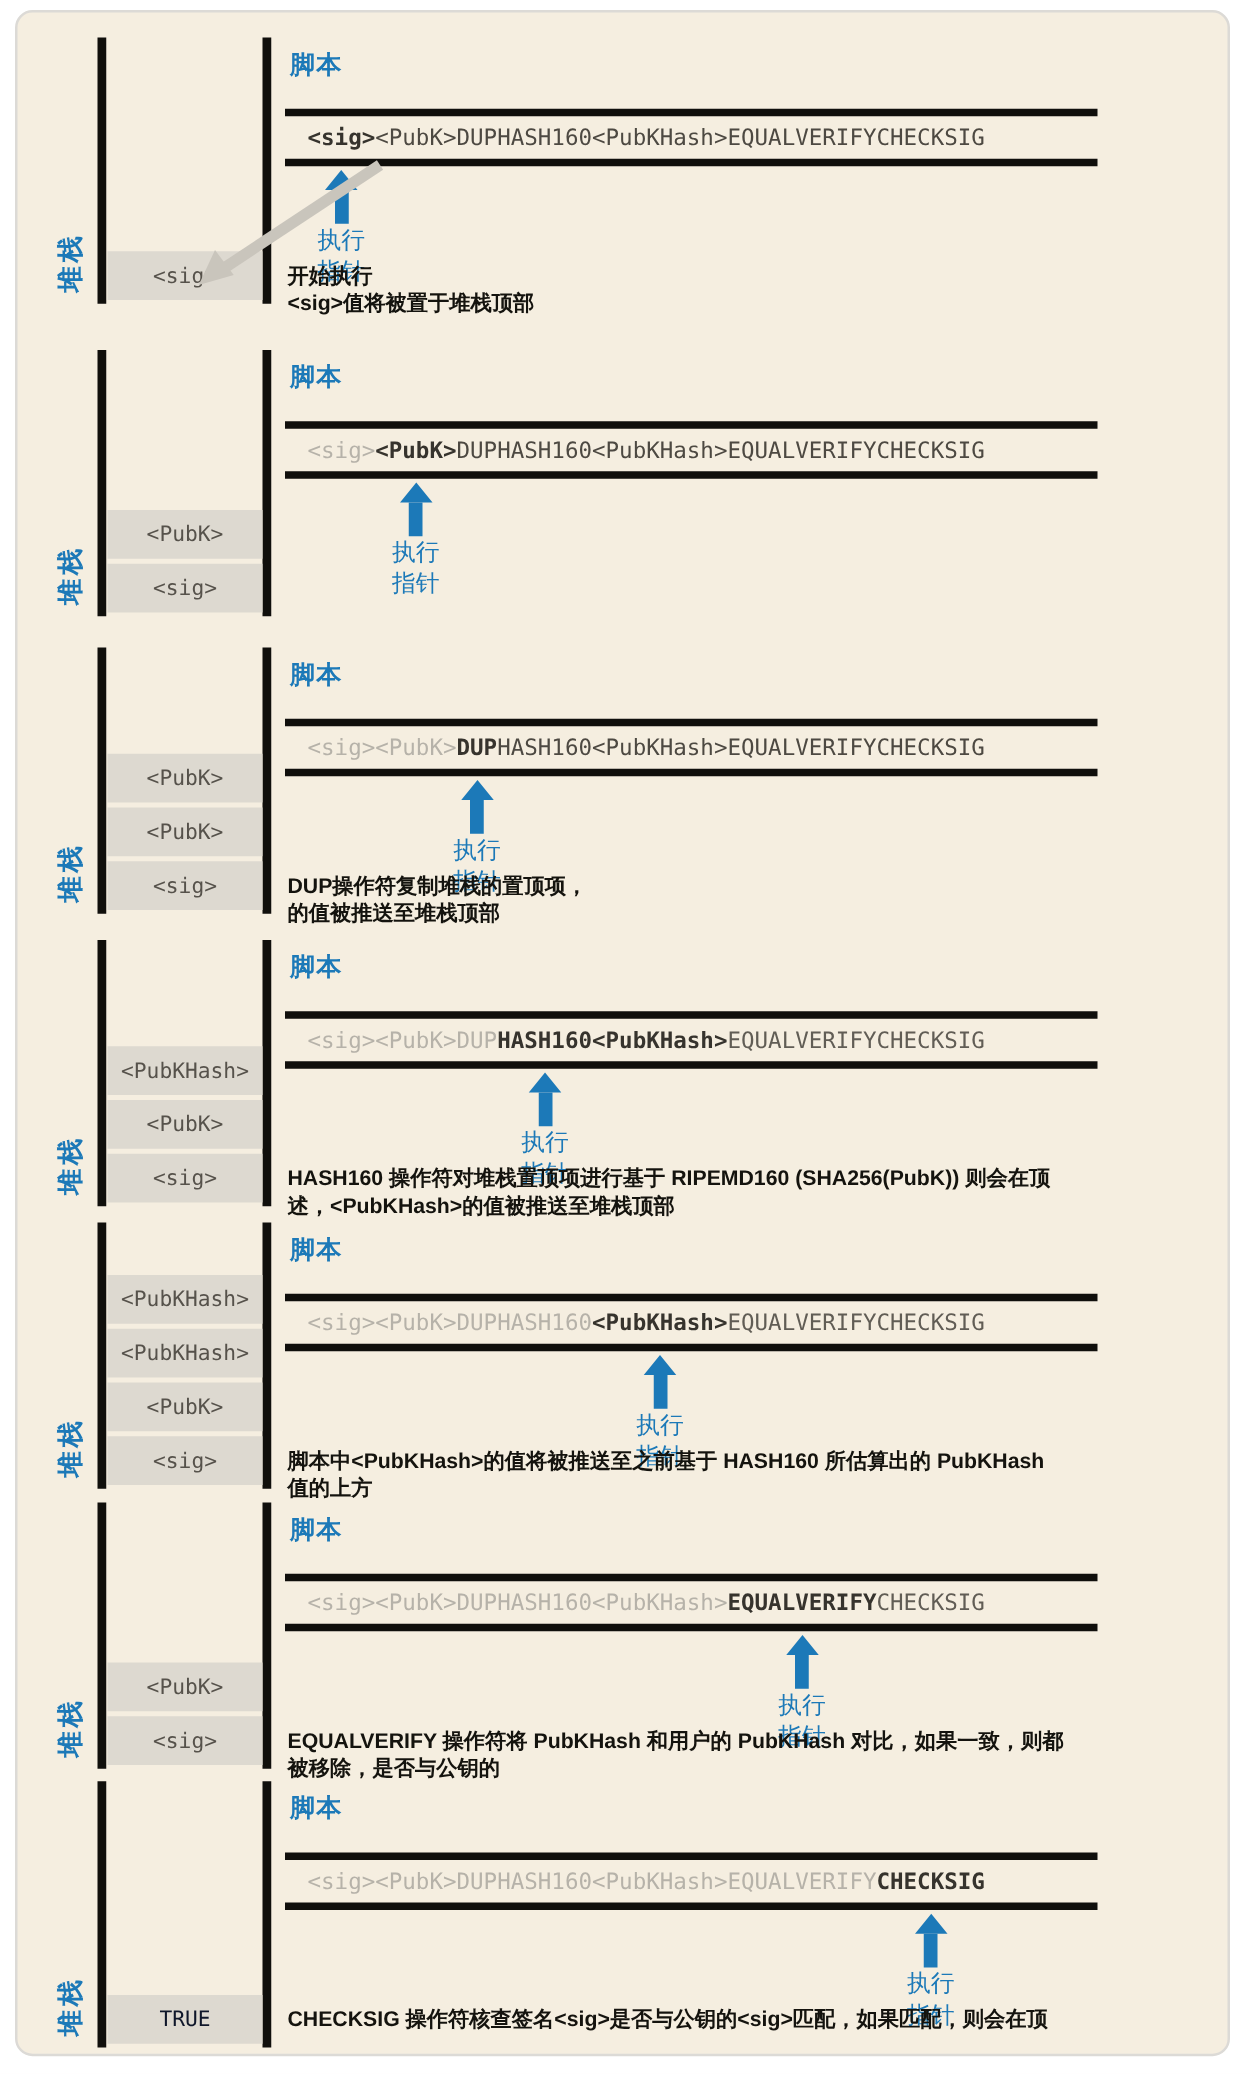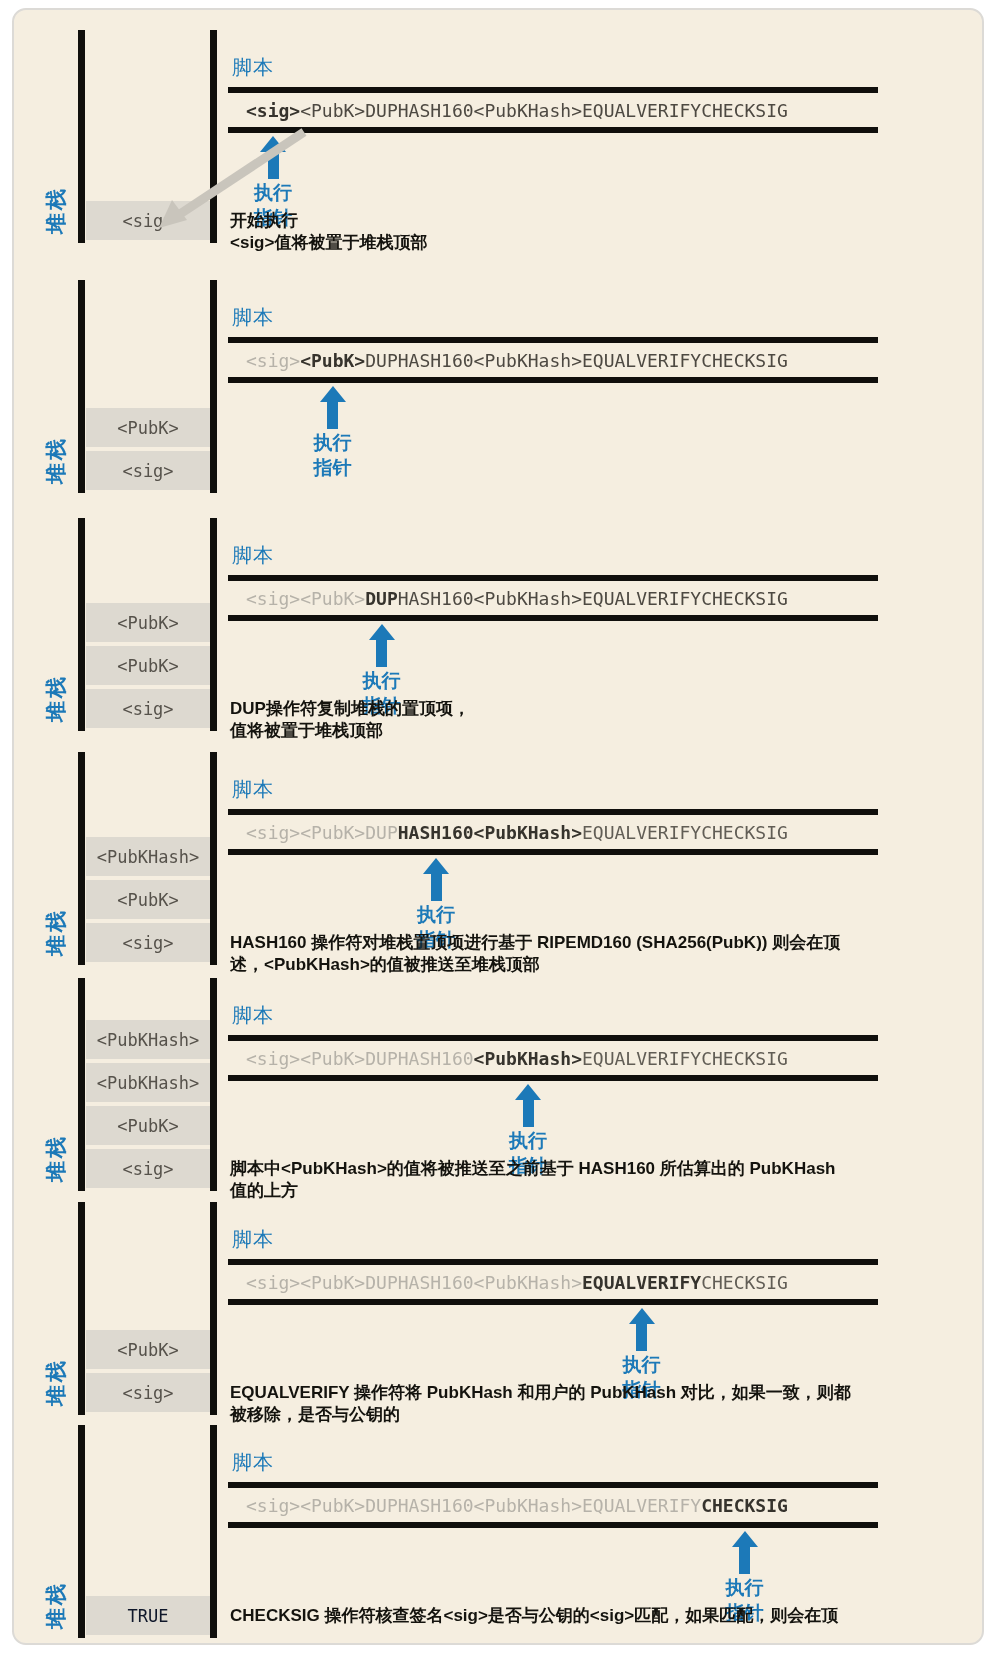--- a/index.html
+++ b/index.html
@@ -23,22 +23,22 @@
     position:absolute;left:72px;top:0;width:124px;height:210px;
     display:flex;flex-direction:column;justify-content:flex-end;gap:4px;
   }
   .stack-box{
     height:39px;background:#ddd9d0;
     display:flex;align-items:center;justify-content:center;
     font-family:"DejaVu Sans Mono",monospace;font-size:17px;color:#56524b;
   }
   .stack-box.muted{color:#0f172a;}
   .script-label{
-    position:absolute;left:218px;top:24px;
-    font-size:20px;font-weight:normal;color:#1c79b8;letter-spacing:1px;
+    position:absolute;left:218px;top:8px;
+    font-size:20px;font-weight:bold;color:#1c79b8;letter-spacing:1px;
   }
   .bar{position:absolute;left:214px;width:650px;height:6px;background:#100f0c;}
   .bar-top{top:57px;}
   .bar-bottom{top:97px;}
   .script-line{
     position:absolute;left:214px;top:66px;width:650px;height:28px;
     padding-left:18px;box-sizing:border-box;
     display:flex;align-items:center;
     font-family:"DejaVu Sans Mono",monospace;font-size:18px;white-space:pre;
   }
@@ -51,21 +51,21 @@
     position:absolute;top:106px;width:96px;margin-left:-48px;
     text-align:center;
   }
   .pointer-arrow{width:26px;height:44px;margin:0 auto;}
   .pointer-arrow .head{
     width:0;height:0;margin:0 auto;
     border-left:13px solid transparent;border-right:13px solid transparent;
     border-bottom:16px solid #1c79b8;
   }
   .pointer-arrow .shaft{width:11px;height:27px;margin:0 auto;background:#1c79b8;}
-  .pointer-text{font-size:19px;font-weight:bold;color:#1c79b8;line-height:25px;}
+  .pointer-text{font-size:19px;font-weight:normal;color:#1c79b8;line-height:25px;}
   .caption{
     position:absolute;left:216px;top:180px;width:700px;
     font-size:17px;font-weight:bold;color:#14130e;line-height:22px;
   }
   .push-arrow{position:absolute;left:128px;top:96px;}
 </style>
 </head>
 <body>
 
 <div id="card">
@@ -136,21 +136,21 @@
       <div class="pointer-arrow">
         <div class="head"></div>
         <div class="shaft"></div>
       </div>
       <div class="pointer-text">执行</div>
       <div class="pointer-text">指针</div>
     </div>
 
     <div class="caption">
       <div class="caption-line">DUP操作符复制堆栈的置顶项，</div>
-      <div class="caption-line">值将被置于堆栈顶部</div>
+      <div class="caption-line">的值被推送至堆栈顶部</div>
     </div>
   </section>
     <section class="panel" style="top: 742px;">
     <div class="wall wall-left"></div>
     <div class="wall wall-right"></div>
     <div class="stack-label">堆栈</div>
     <div class="stack-items">
         <div class="stack-box">&lt;PubKHash&gt;</div>
         <div class="stack-box">&lt;PubK&gt;</div>
         <div class="stack-box">&lt;sig&gt;</div>

